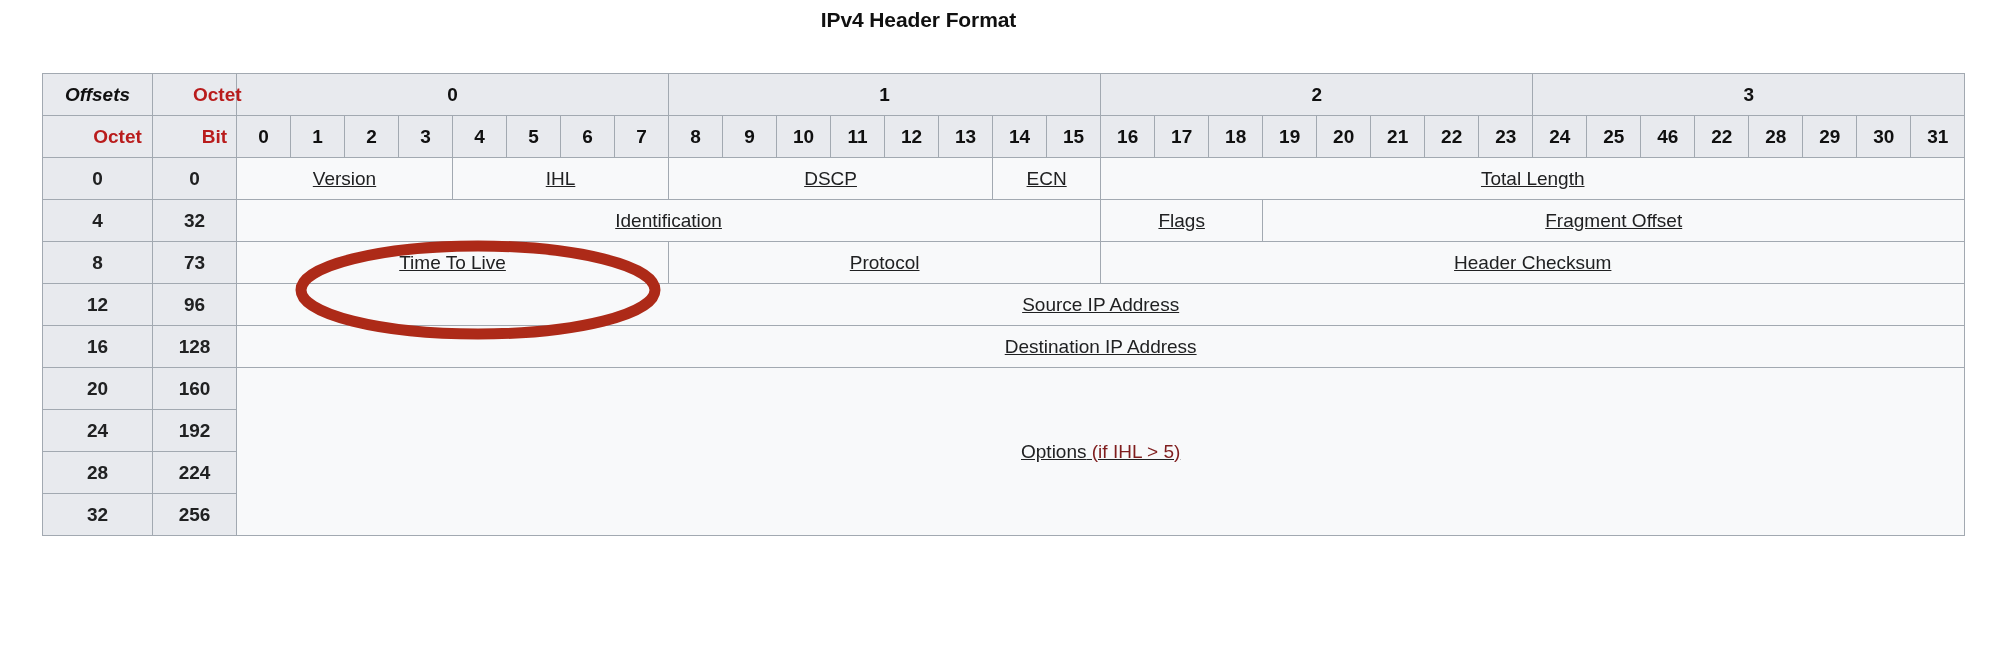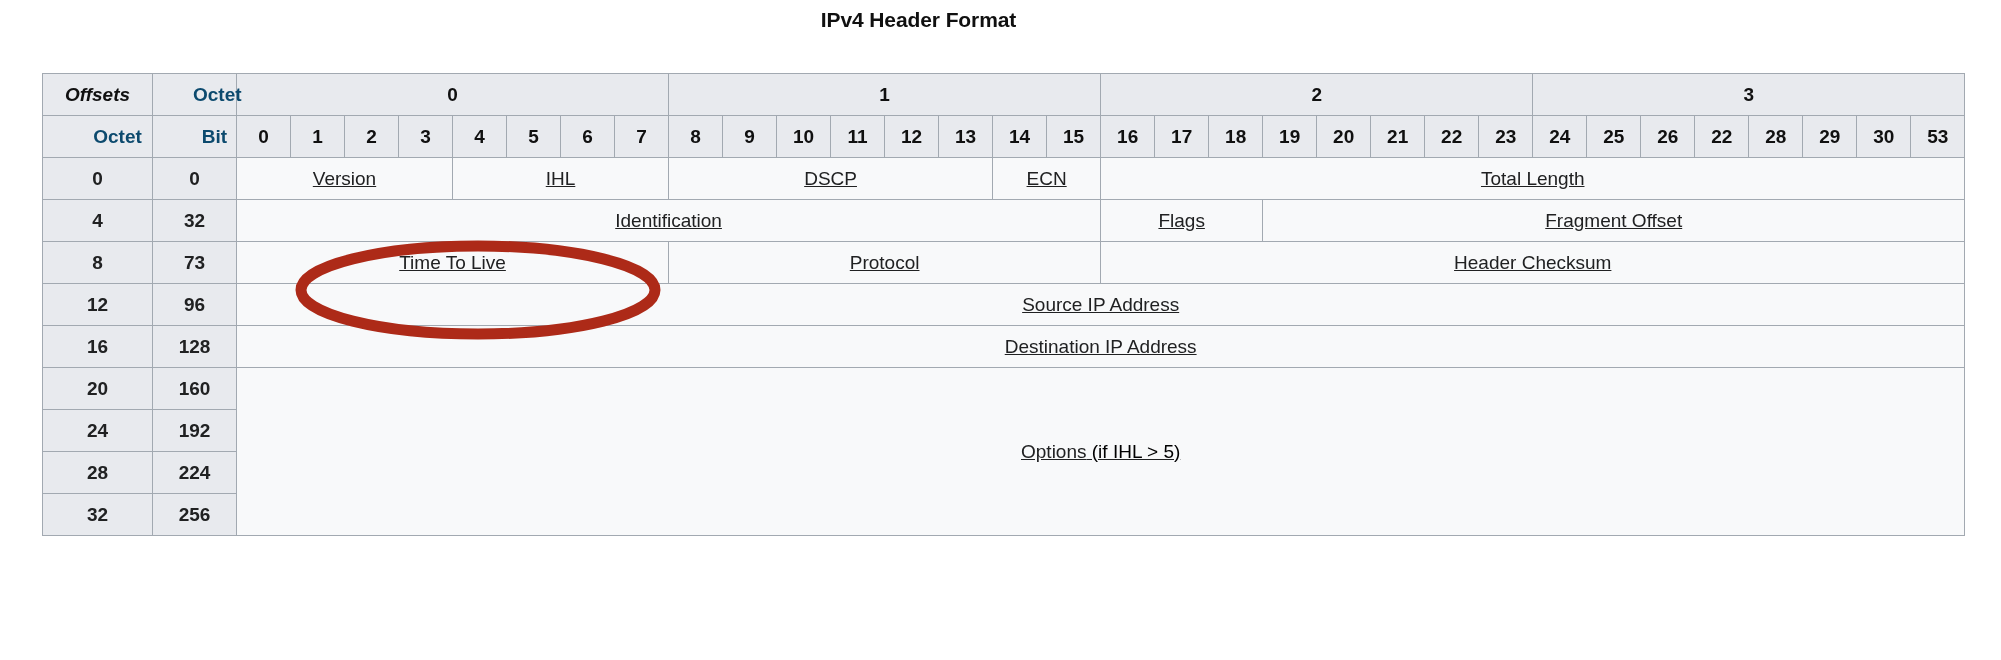--- a/index.html
+++ b/index.html
@@ -50,21 +50,21 @@
     height: 42px;
     box-sizing: border-box;
   }
 
   
   td.hd {
     background: #e8eaee;
     font-weight: bold;
   }
   td.hd.blue {
-    color: #0c4a6e;
+    color: #b91c1c;
     padding-left: 40px;
   }
   td.hd.italic {
     font-style: italic;
     color: #101010;
   }
   td.hd.bitnum {
     font-size: 19px;
     color: #101010;
     height: 38px;
@@ -77,21 +77,21 @@
 
   
   td.fl {
     background: #f8f9fa;
     color: #1338a8;
     font-size: 20px;
     font-weight: normal;
     text-decoration: underline;
   }
   td.fl .blk {
-    color: #000000;
+    color: #7f1d1d;
   }
   td.tall {
     height: 200px;
   }
 
   
   #annotation-layer {
     position: absolute;
     left: 0;
     top: 0;
@@ -145,26 +145,26 @@
     <td class="hd bitnum">16</td>
     <td class="hd bitnum">17</td>
     <td class="hd bitnum">18</td>
     <td class="hd bitnum">19</td>
     <td class="hd bitnum">20</td>
     <td class="hd bitnum">21</td>
     <td class="hd bitnum">22</td>
     <td class="hd bitnum">23</td>
     <td class="hd bitnum">24</td>
     <td class="hd bitnum">25</td>
-    <td class="hd bitnum">26</td>
+    <td class="hd bitnum">46</td>
     <td class="hd bitnum">22</td>
     <td class="hd bitnum">28</td>
     <td class="hd bitnum">29</td>
     <td class="hd bitnum">30</td>
-    <td class="hd bitnum">53</td>
+    <td class="hd bitnum">31</td>
   </tr>
 
   <tr>
     <td class="hd">0</td>
     <td class="hd">0</td>
     <td class="fl" colspan="4">Version</td>
     <td class="fl" colspan="4">IHL</td>
     <td class="fl" colspan="6">DSCP</td>
     <td class="fl" colspan="2">ECN</td>
     <td class="fl" colspan="16">Total Length</td>

